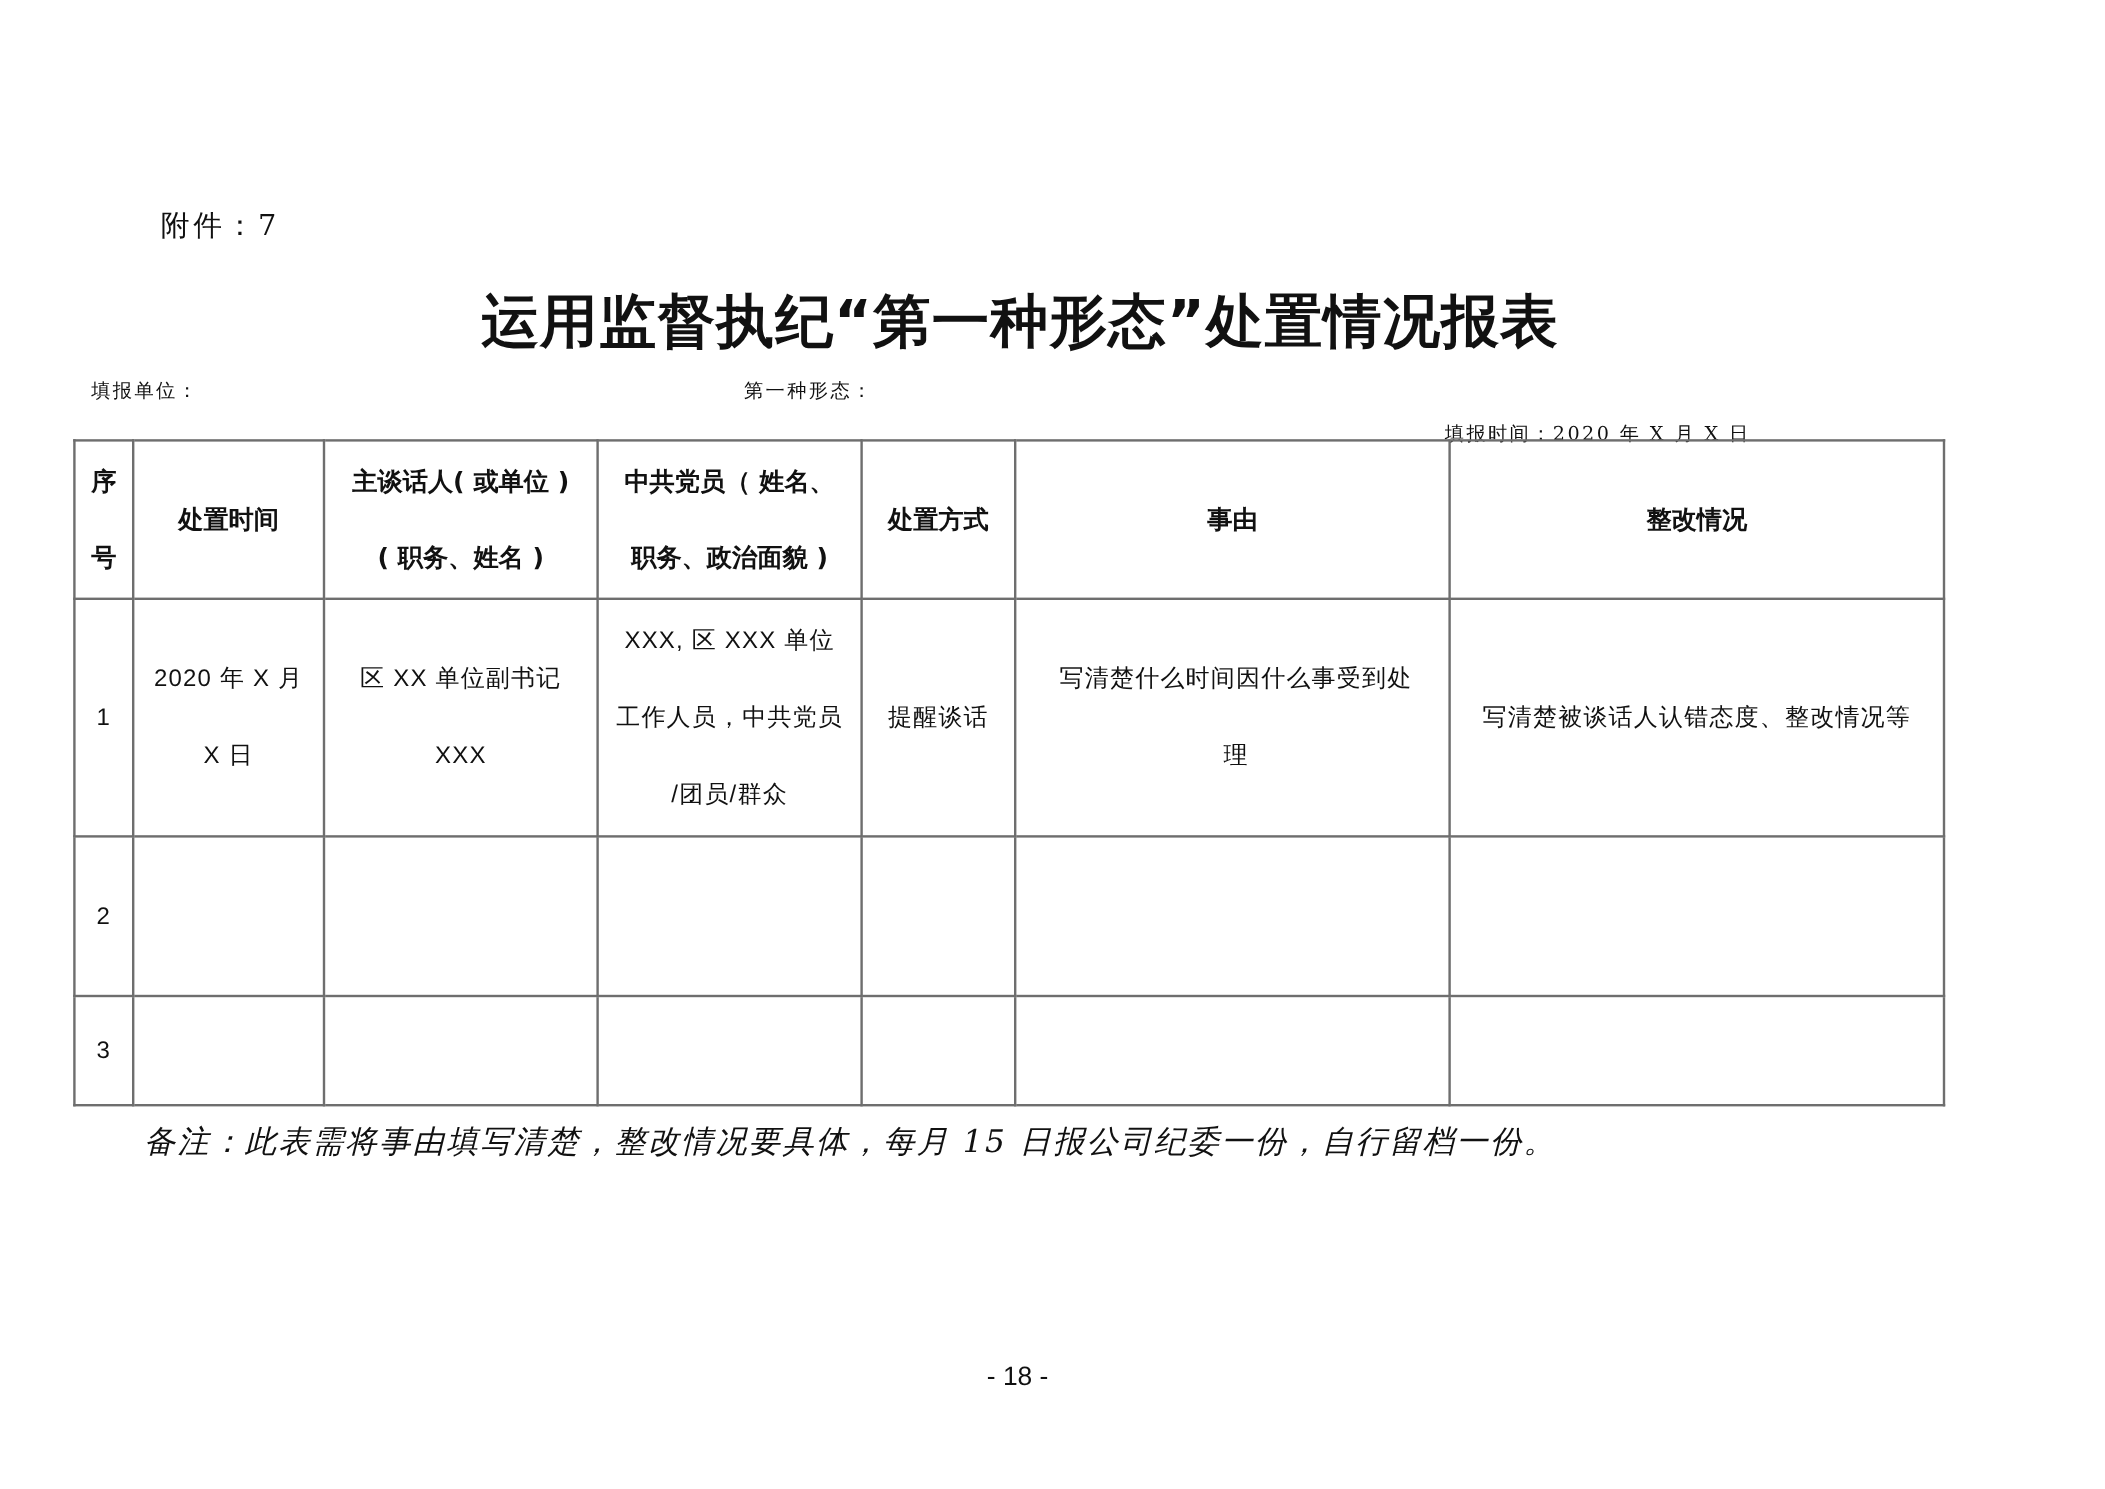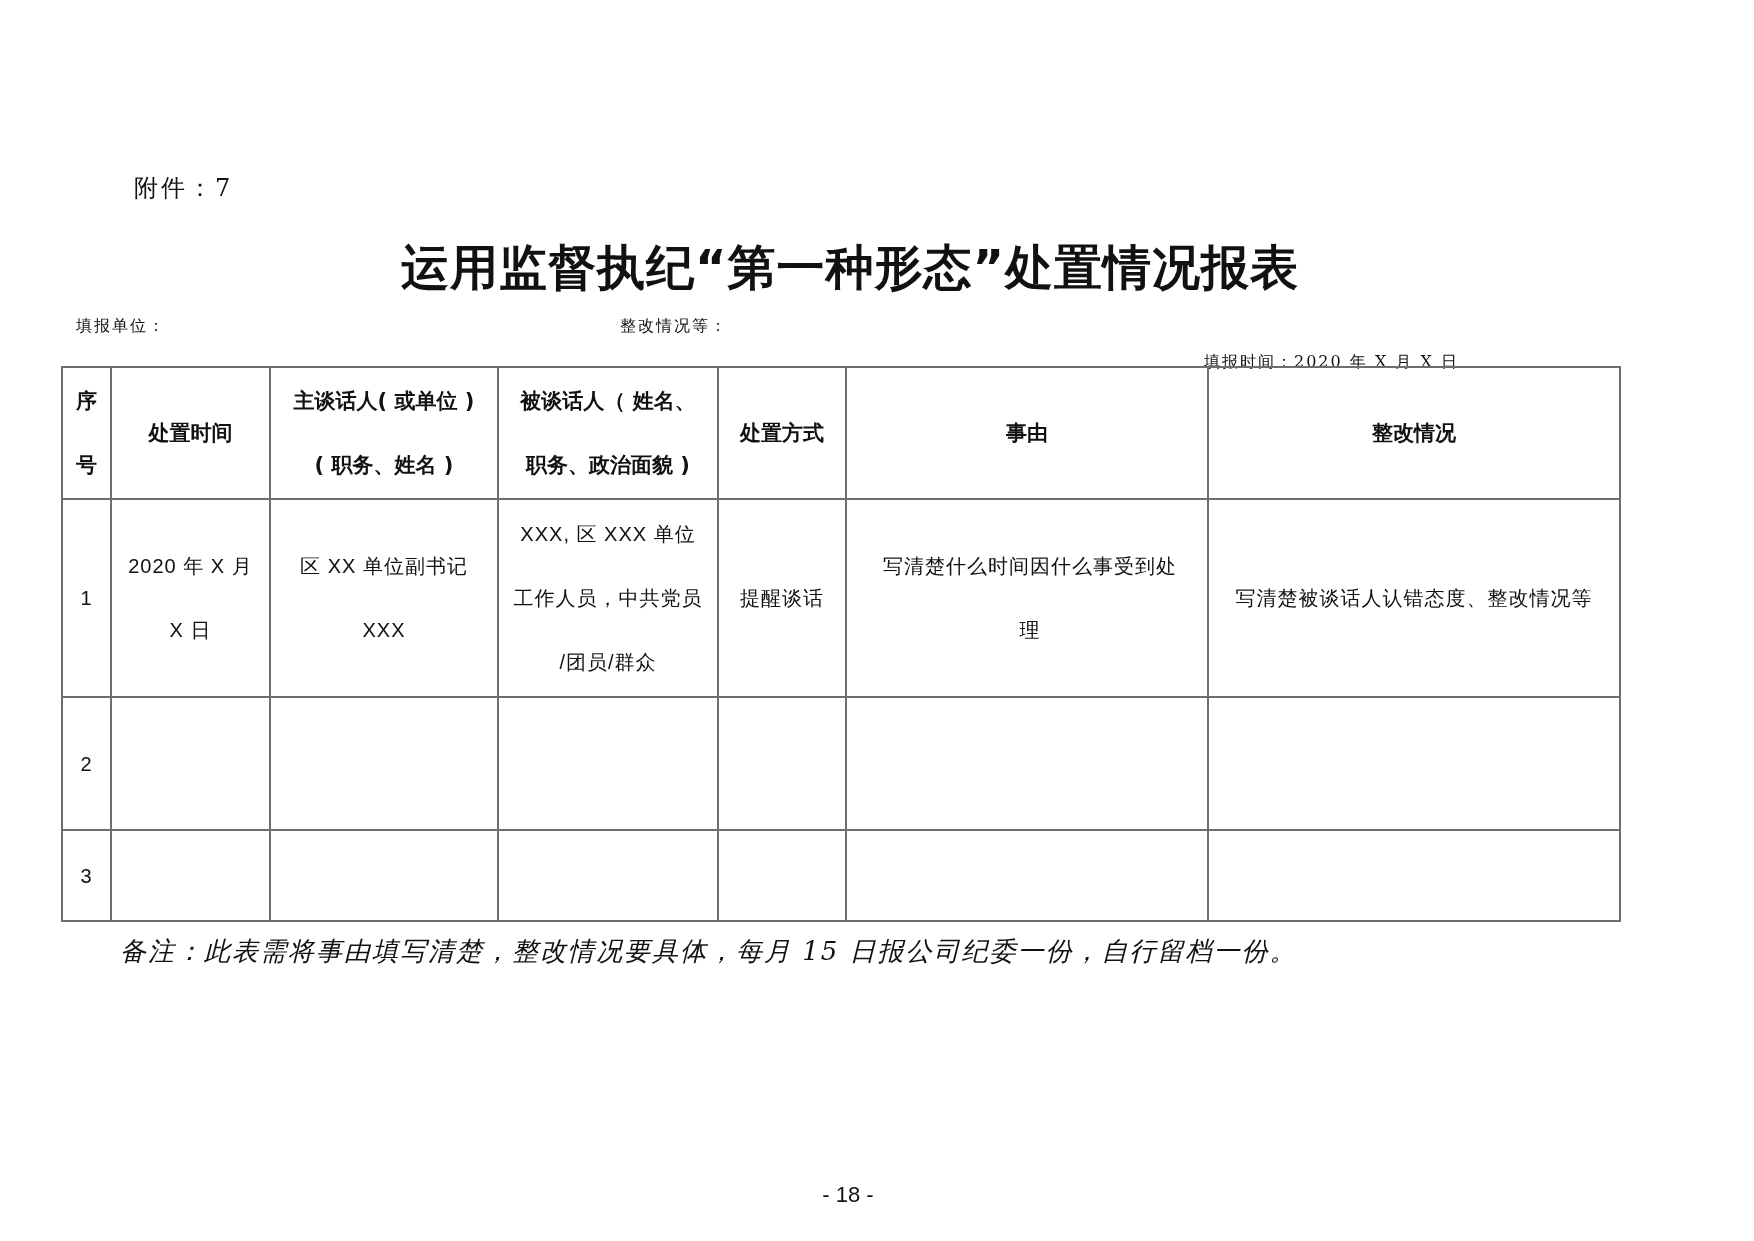--- a/index.html
+++ b/index.html
@@ -17,30 +17,30 @@
   table.report td, table.report th { border: 2px solid #6e6e6e; padding: 0; text-align: center; vertical-align: middle; }
   table.report th { font-family: "DejaVu Sans", "Liberation Sans", sans-serif; font-weight: bold; font-size: 21px; line-height: 64px; }
   table.report td { font-size: 20px; line-height: 64px; font-family: Liberation Sans, sans-serif; letter-spacing: 1px; }
   .hdr-row { height: 132px; }
   .row1 { height: 198px; }
   .row2 { height: 133px; }
   .row3 { height: 91px; }
   .left-text { text-align: left; padding-left: 12px !important; padding-right: 6px !important; margin-top: 40px; }
   .vert-head { line-height: 64px; }
   .note { left: 120px; top: 934px; font-size: 26px; letter-spacing: 2px; font-family: "DejaVu Serif", serif; font-style: italic; }
-  .page-no { left: 0; width: 1696px; top: 1182px; text-align: center; font-size: 22px; font-family: "Liberation Sans", sans-serif; }
+  .page-no { left: 0; width: 1696px; top: 1134px; text-align: center; font-size: 22px; font-family: "Liberation Sans", sans-serif; }
 </style>
 </head>
 <body>
 
 <div class="abs attach">附件：7</div>
 <div class="abs title">运用监督执纪“第一种形态”处置情况报表</div>
 
 <div class="abs meta meta-unit">填报单位：</div>
-<div class="abs meta meta-sign">整改情况等：</div>
+<div class="abs meta meta-sign">第一种形态：</div>
 <div class="abs meta meta-time">填报时间：2020 年 X 月 X 日</div>
 
 <table class="report">
   <colgroup>
     <col style="width:49px">
     <col style="width:159px">
     <col style="width:228px">
     <col style="width:220px">
     <col style="width:128px">
     <col style="width:362px">
@@ -51,21 +51,21 @@
     <th class="vert-head">
       <div>序</div>
       <div>号</div>
     </th>
     <th>处置时间</th>
     <th>
       <div>主谈话人( 或单位 )</div>
       <div>( 职务、姓名 )</div>
     </th>
     <th>
-      <div>被谈话人（ 姓名、</div>
+      <div>中共党员（ 姓名、</div>
       <div>职务、政治面貌 )</div>
     </th>
     <th>处置方式</th>
     <th>事由</th>
     <th>整改情况</th>
   </tr>
 
   <tr class="row1">
     <td>1</td>
     <td>

